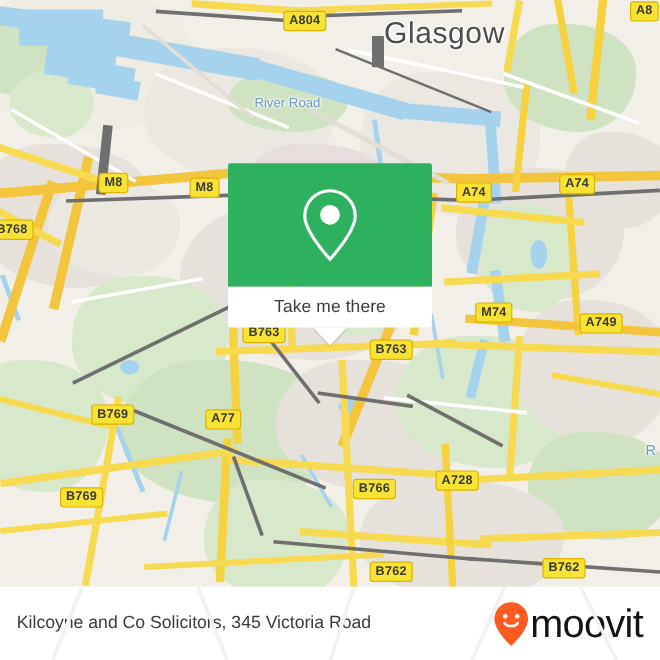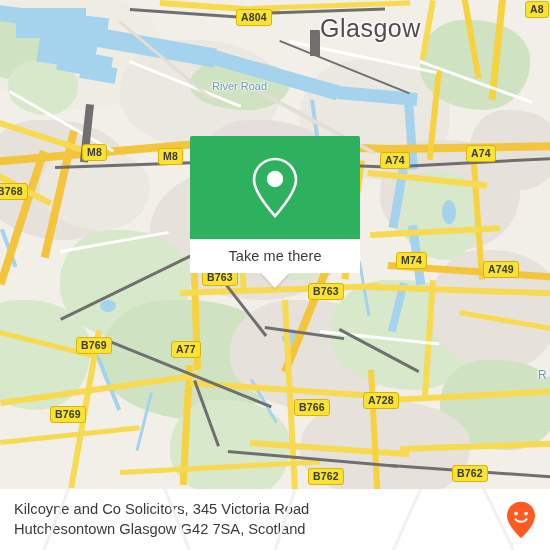--- a/index.html
+++ b/index.html
@@ -279,26 +279,26 @@
 
   <div id="footer">
     <div class="wm" style="left:75px;top:-20px;width:3px;height:110px;transform:rotate(22deg);"></div>
     <div class="wm" style="left:155px;top:-20px;width:3px;height:110px;transform:rotate(-22deg);"></div>
     <div class="wm" style="left:300px;top:-20px;width:3px;height:110px;transform:rotate(18deg);"></div>
     <div class="wm" style="left:470px;top:-25px;width:3px;height:110px;transform:rotate(-26deg);"></div>
     <div class="wm" style="left:430px;top:-25px;width:3px;height:110px;transform:rotate(24deg);"></div>
 
     <div id="addr">
       <div>Kilcoyne and Co Solicitors, 345 Victoria Road</div>
-      <div>Hutchesontown Glasgow G42 7SA, Scotland</div>
     </div>
 
     <div id="brand">
       <svg width="30" height="38" viewBox="0 0 30 38">
         <path d="M15 0.8 C7.2 0.8 1 7 1 14.8 C1 24.8 15 37.2 15 37.2 C15 37.2 29 24.8 29 14.8 C29 7 22.8 0.8 15 0.8 Z" fill="#ff5a1f"></path>
         <circle cx="10" cy="12.6" r="1.9" fill="#ffffff"></circle>
         <circle cx="20" cy="12.6" r="1.9" fill="#ffffff"></circle>
         <path d="M9.5 18.2 C11.6 21.6 18.4 21.6 20.5 18.2" fill="none" stroke="#ffffff" stroke-width="2.1" stroke-linecap="round"></path>
       </svg>
+      <span id="brand-word">moovit</span>
     </div>
   </div>
 
 </div>
 
 </body></html>

